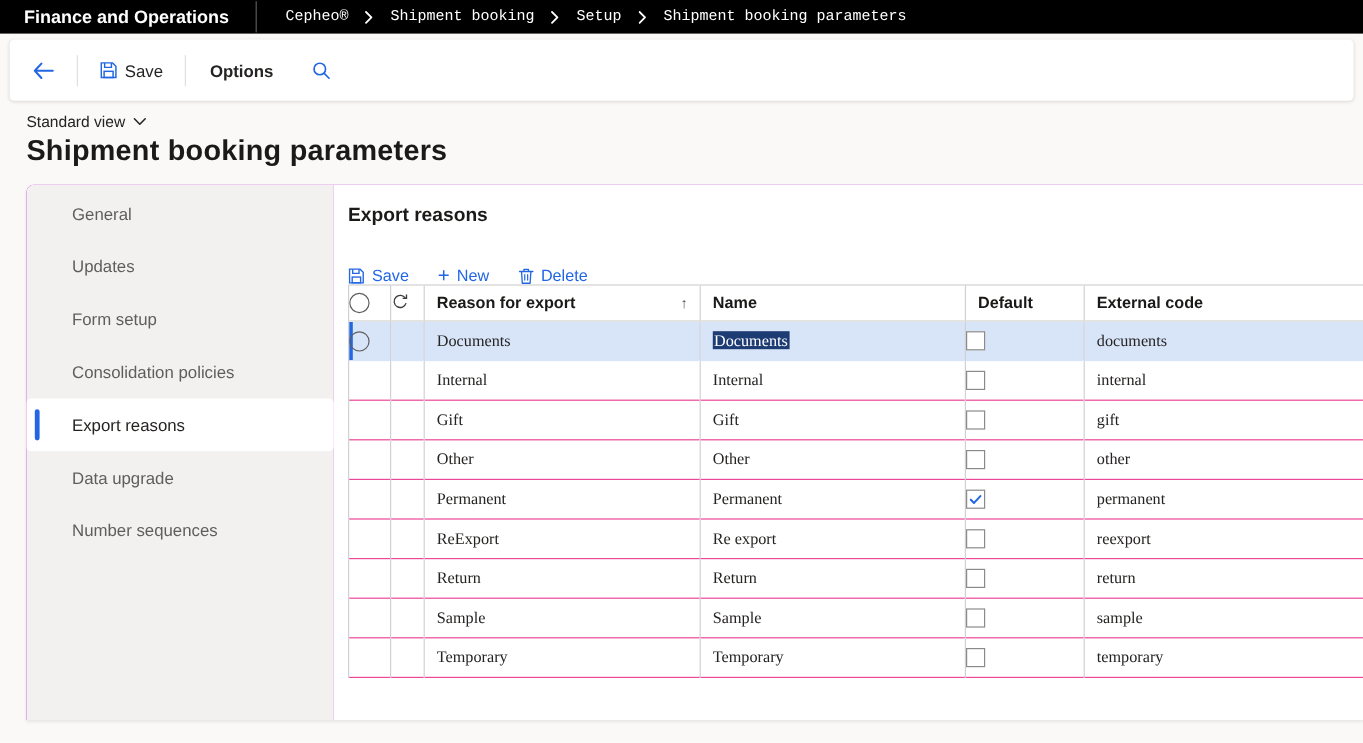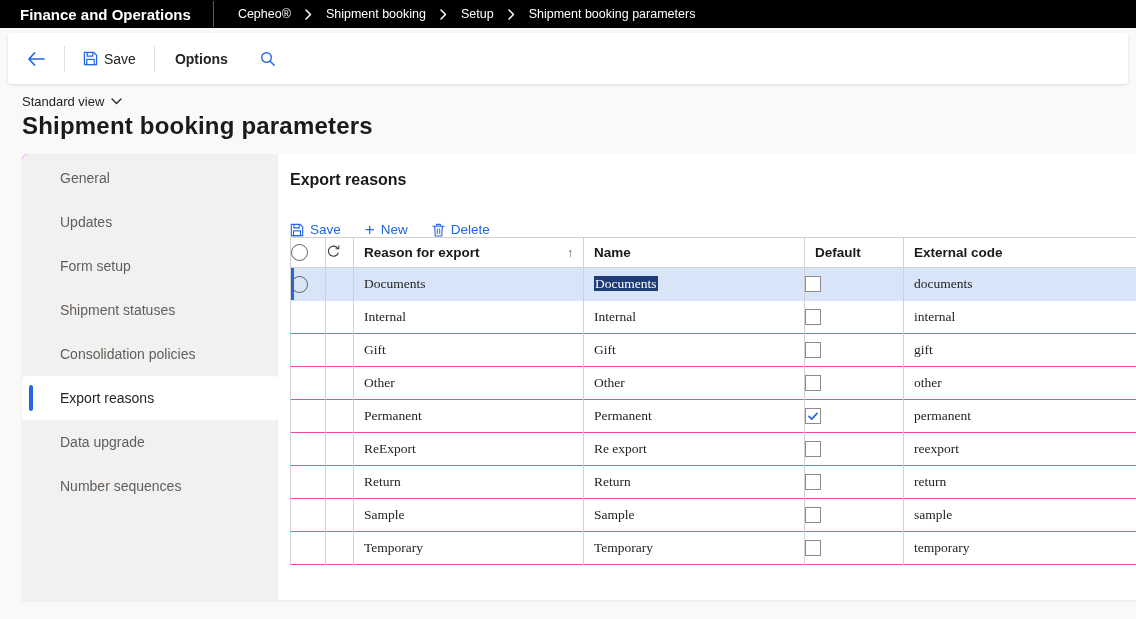--- a/index.html
+++ b/index.html
@@ -4,21 +4,21 @@
 <style>
   * { margin:0; padding:0; box-sizing:border-box; }
   html,body { width:1136px; height:619px; overflow:hidden; }
   body { font-family:"Liberation Sans","DejaVu Sans",sans-serif; background:#faf9f8; color:#252423; }
 
   
   .appbar { height:28px; background:#000; display:flex; align-items:center; color:#fff; }
   .appbar .appname { font-size:15px; font-weight:bold; padding:0 22px 0 20px; white-space:nowrap; }
   .appbar .vdiv { width:1px; height:26px; background:#5a5a5a; }
   .breadcrumb { display:flex; align-items:center; gap:14px; margin-left:24px; font-size:12.5px; }
-  .breadcrumb .crumb { color:#fff; white-space:nowrap; cursor:pointer; }
+  .breadcrumb .crumb { color:#fff; white-space:nowrap; cursor:pointer;font-family:Liberation Mono, monospace; }
   .breadcrumb svg { display:block; }
 
   
   .cmdbar { background:#fff; margin:5px 8px 0 8px; height:51px; border-radius:4px;
             box-shadow:0 1px 3px rgba(0,0,0,.13); display:flex; align-items:center; padding:0 10px; }
   .cmdbar .vdiv { width:1px; height:26px; background:#e1dfdd; margin:0 10px; }
   .iconbtn { display:flex; align-items:center; gap:6px; padding:6px 8px; cursor:pointer; border-radius:3px; }
   .iconbtn .lbl { font-size:14px; color:#252423; }
   .menubtn { font-size:14px; font-weight:bold; padding:6px 10px; cursor:pointer; }
 
@@ -122,23 +122,20 @@
 <div class="panel">
   <div class="sidebar" id="sidebar">
       <div class="nav-item">
         <span>General</span>
       </div>
       <div class="nav-item">
         <span>Updates</span>
       </div>
       <div class="nav-item">
         <span>Form setup</span>
-      </div>
-      <div class="nav-item">
-        <span>Shipment statuses</span>
       </div>
       <div class="nav-item">
         <span>Consolidation policies</span>
       </div>
       <div class="nav-item selected">
         <span>Export reasons</span>
       </div>
       <div class="nav-item">
         <span>Data upgrade</span>
       </div>

